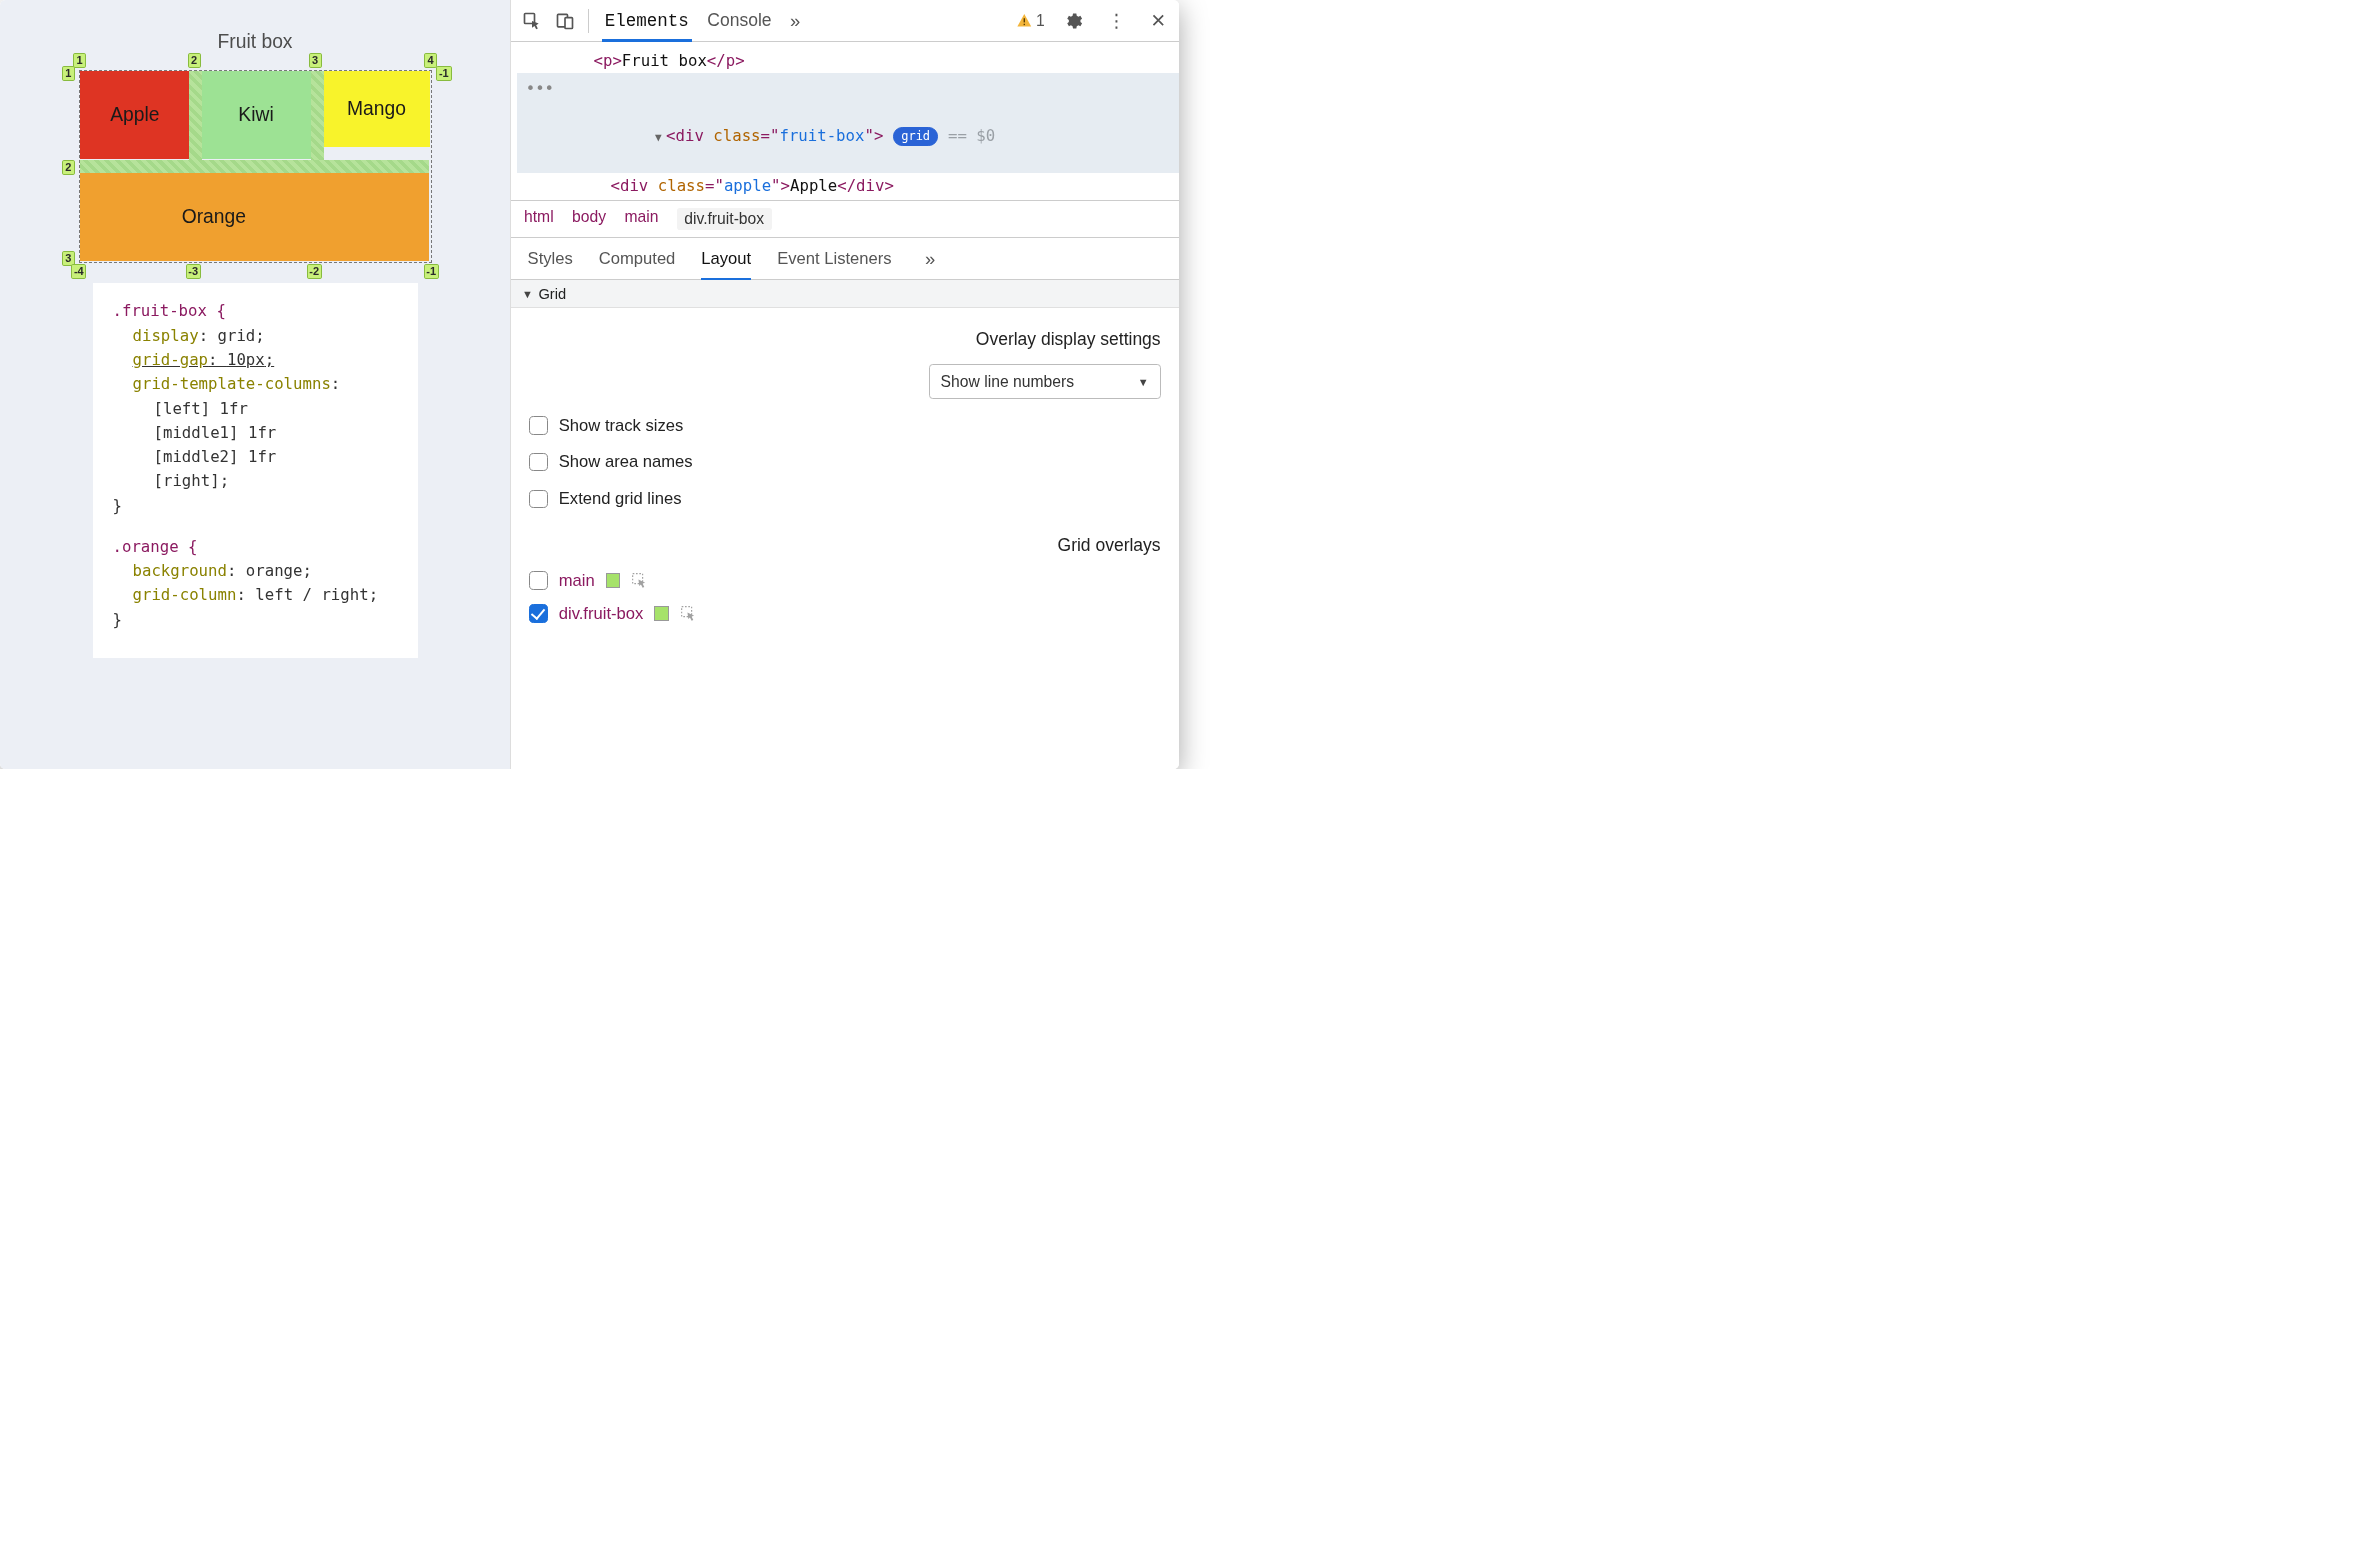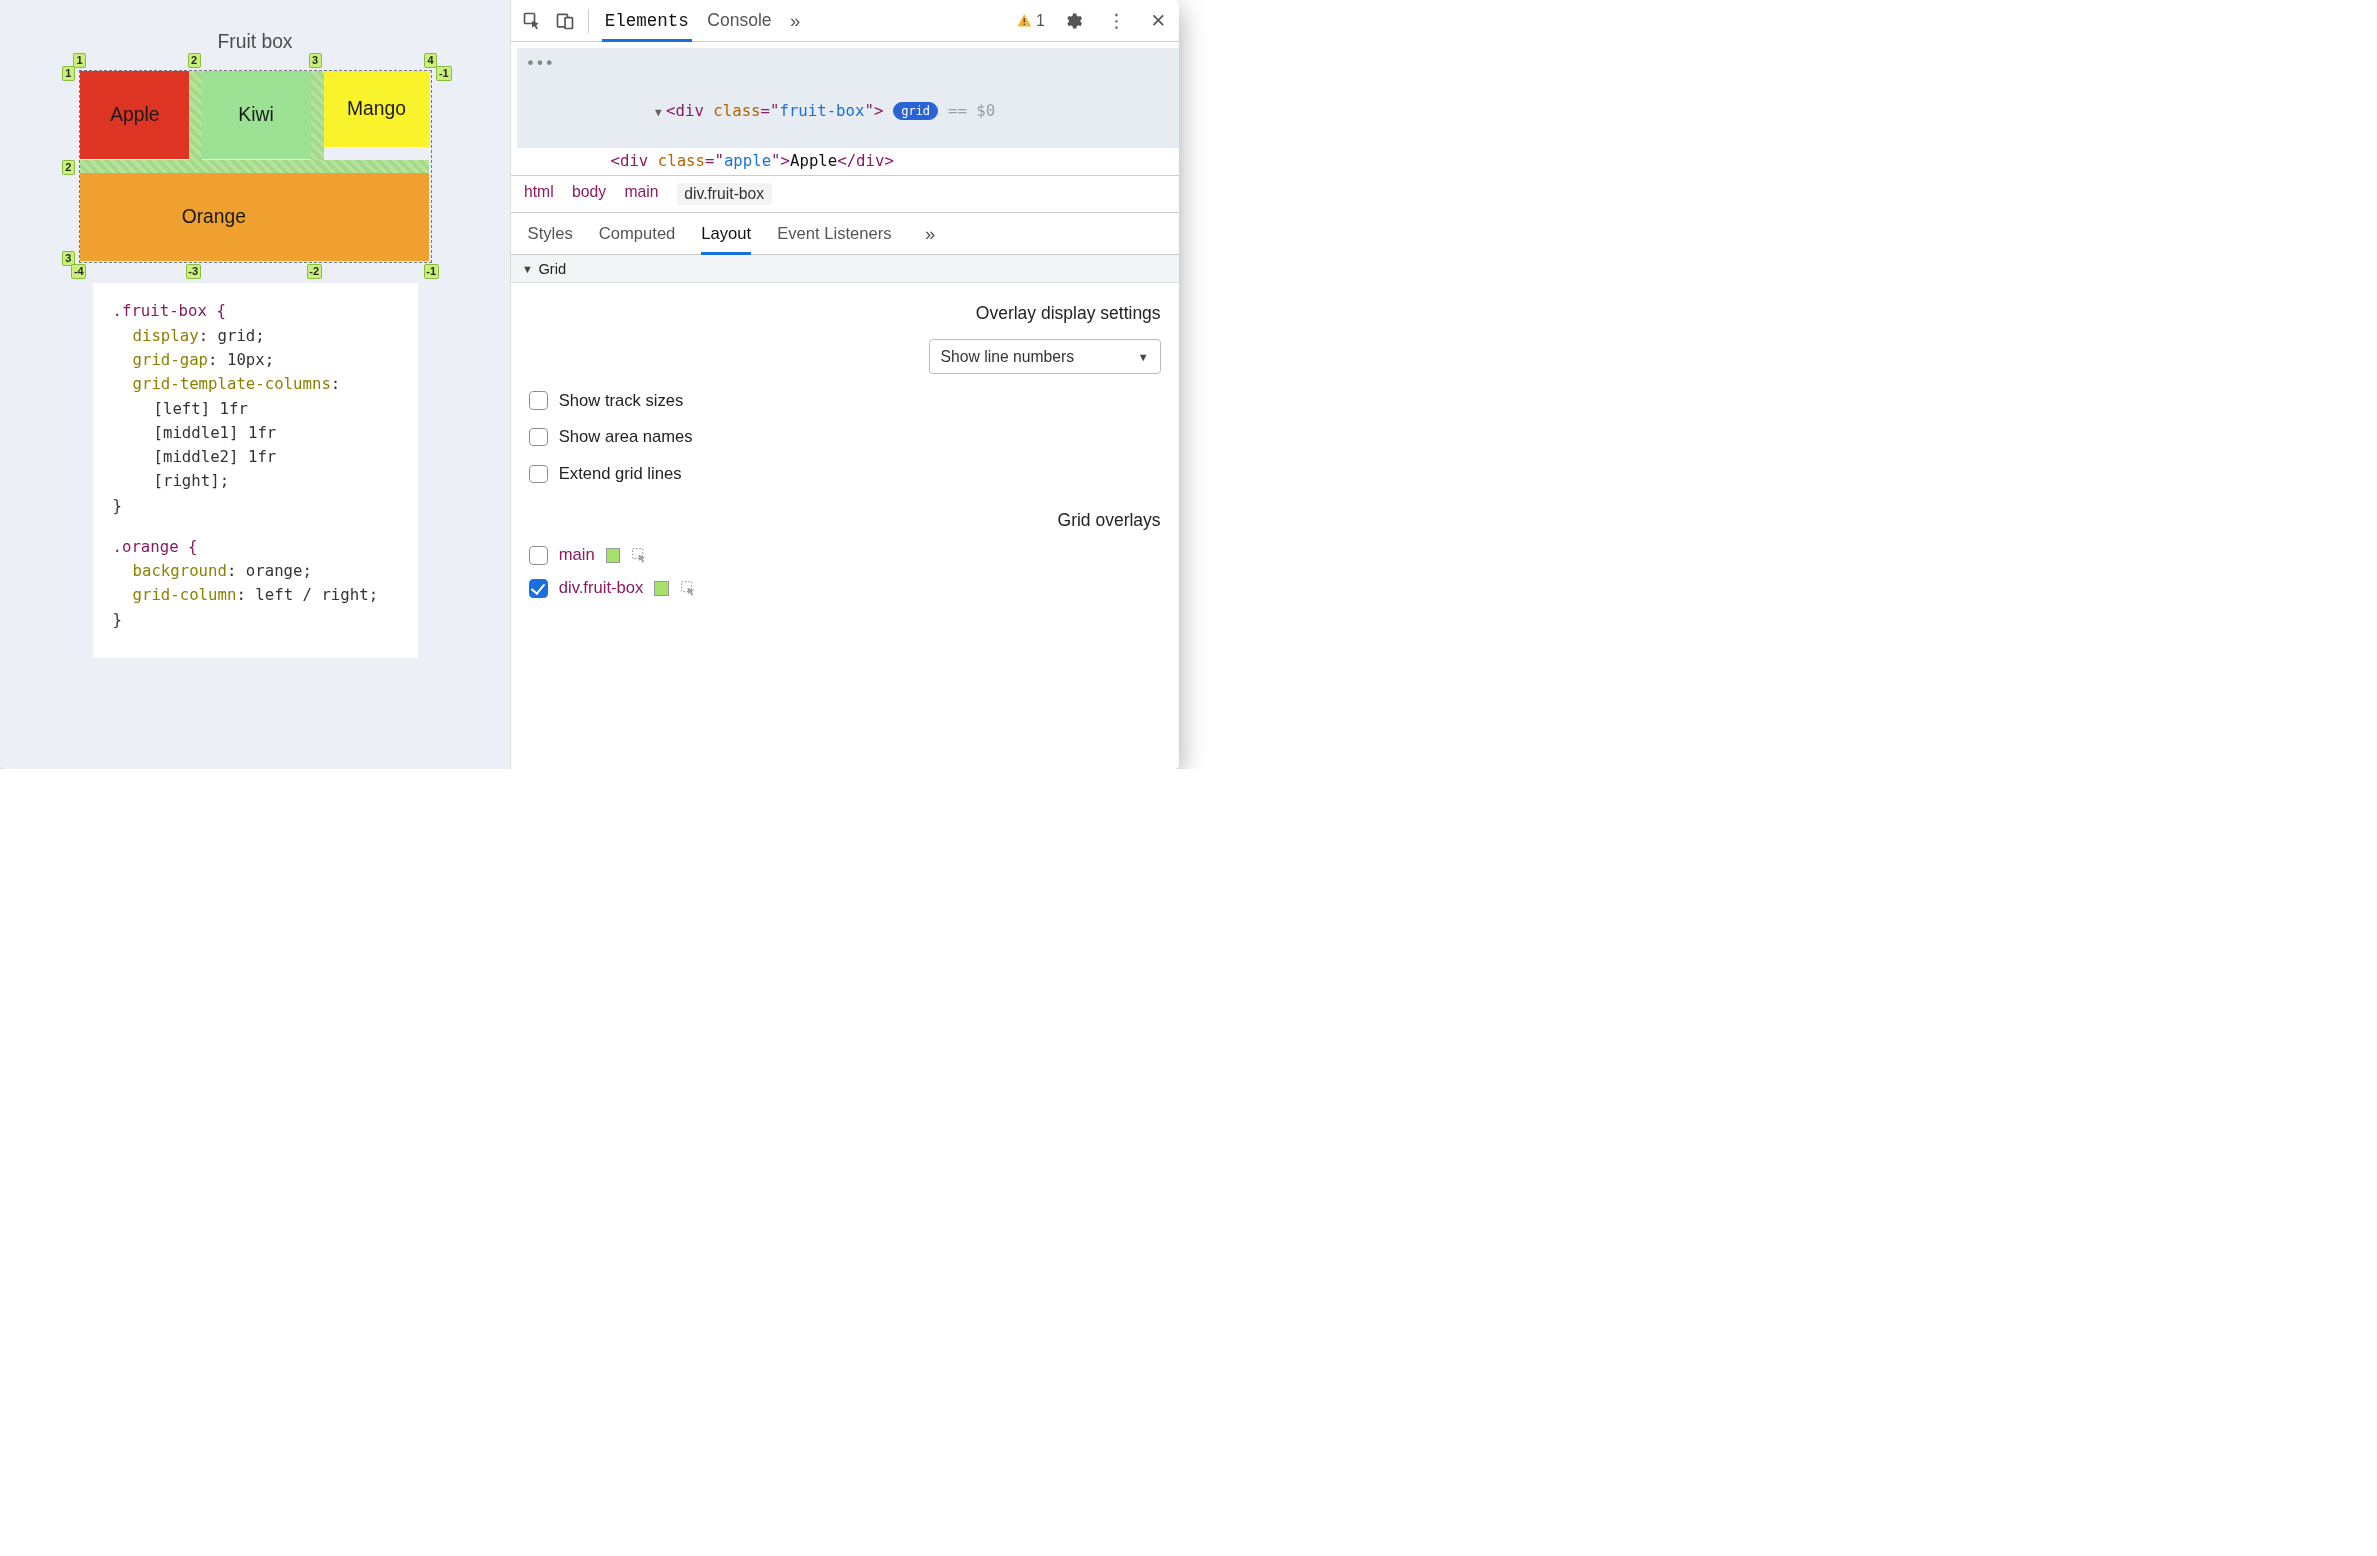--- a/index.html
+++ b/index.html
@@ -137,21 +137,21 @@
 
       <span class="num" style="bottom:-16.6px; left:-7.4px;">-4</span>
       <span class="num" style="bottom:-16.6px; left:107px;">-3</span>
       <span class="num" style="bottom:-16.6px; left:228px;">-2</span>
       <span class="num" style="bottom:-16.6px; right:-7.4px;">-1</span>
     </div>
 
     <div class="codebox" style="margin-top:20px;">
       <div><span class="sel">.fruit-box {</span></div>
       <div style="padding-left:20px;"><span class="prop">display</span><span class="punct">: </span><span class="val">grid</span><span class="punct">;</span></div>
-      <div style="padding-left:20px;"><span class="prop">grid-gap</span><span class="punct">: </span><span class="val">10px</span><span class="punct">;</span></div>
+      <div style="padding-left:20px;text-decoration:underline;"><span class="prop">grid-gap</span><span class="punct">: </span><span class="val">10px</span><span class="punct">;</span></div>
       <div style="padding-left:20px;"><span class="prop">grid-template-columns</span><span class="punct">:</span></div>
       <div style="padding-left:41px;"><span class="val">[left] 1fr</span></div>
       <div style="padding-left:41px;"><span class="val">[middle1] 1fr</span></div>
       <div style="padding-left:41px;"><span class="val">[middle2] 1fr</span></div>
       <div style="padding-left:41px;"><span class="val">[right]</span><span class="punct">;</span></div>
       <div><span class="brace">}</span></div>
       <div style="height:16.6px;"></div>
       <div><span class="sel">.orange {</span></div>
       <div style="padding-left:20px;"><span class="prop">background</span><span class="punct">: </span><span class="val">orange</span><span class="punct">;</span></div>
       <div style="padding-left:20px;"><span class="prop">grid-column</span><span class="punct">: </span><span class="val">left / right</span><span class="punct">;</span></div>
@@ -194,20 +194,21 @@
       </span>
       <span class="kebab">⋮</span>
       <span class="close">
         <svg width="16.6" height="16.6" viewBox="0 0 24 24" stroke="#555" stroke-width="2.5">
             <path d="M5 5l14 14M19 5L5 19"></path>
           </svg>
       </span>
     </div>
 
     <div class="dom">
+      <div class="row" style="padding-left:77px;"><span class="tagc">&lt;p&gt;</span><span class="txt">Fruit box</span><span class="tagc">&lt;/p&gt;</span></div>
       <div class="row sel-row" style="position:relative;">
         <span class="ellips" style="top:3.7px;">•••</span>
         <span style="padding-left:63px;"><span class="tri">▼</span><span class="tagc">&lt;<span>div</span> </span><span class="attr">class</span><span class="tagc">="</span><span class="str">fruit-box</span><span class="tagc">"&gt;</span> <span class="badge-grid blue">grid</span> <span class="dollar">== $0</span></span>
       </div>
       <div class="row" style="padding-left:94px;"><span class="tagc">&lt;<span>div</span> </span><span class="attr">class</span><span class="tagc">="</span><span class="str">apple</span><span class="tagc">"&gt;</span><span class="txt">Apple</span><span class="tagc">&lt;/div&gt;</span></div>
     </div>
 
     <div class="crumbs">
       <span>html</span>
       <span>body</span>

